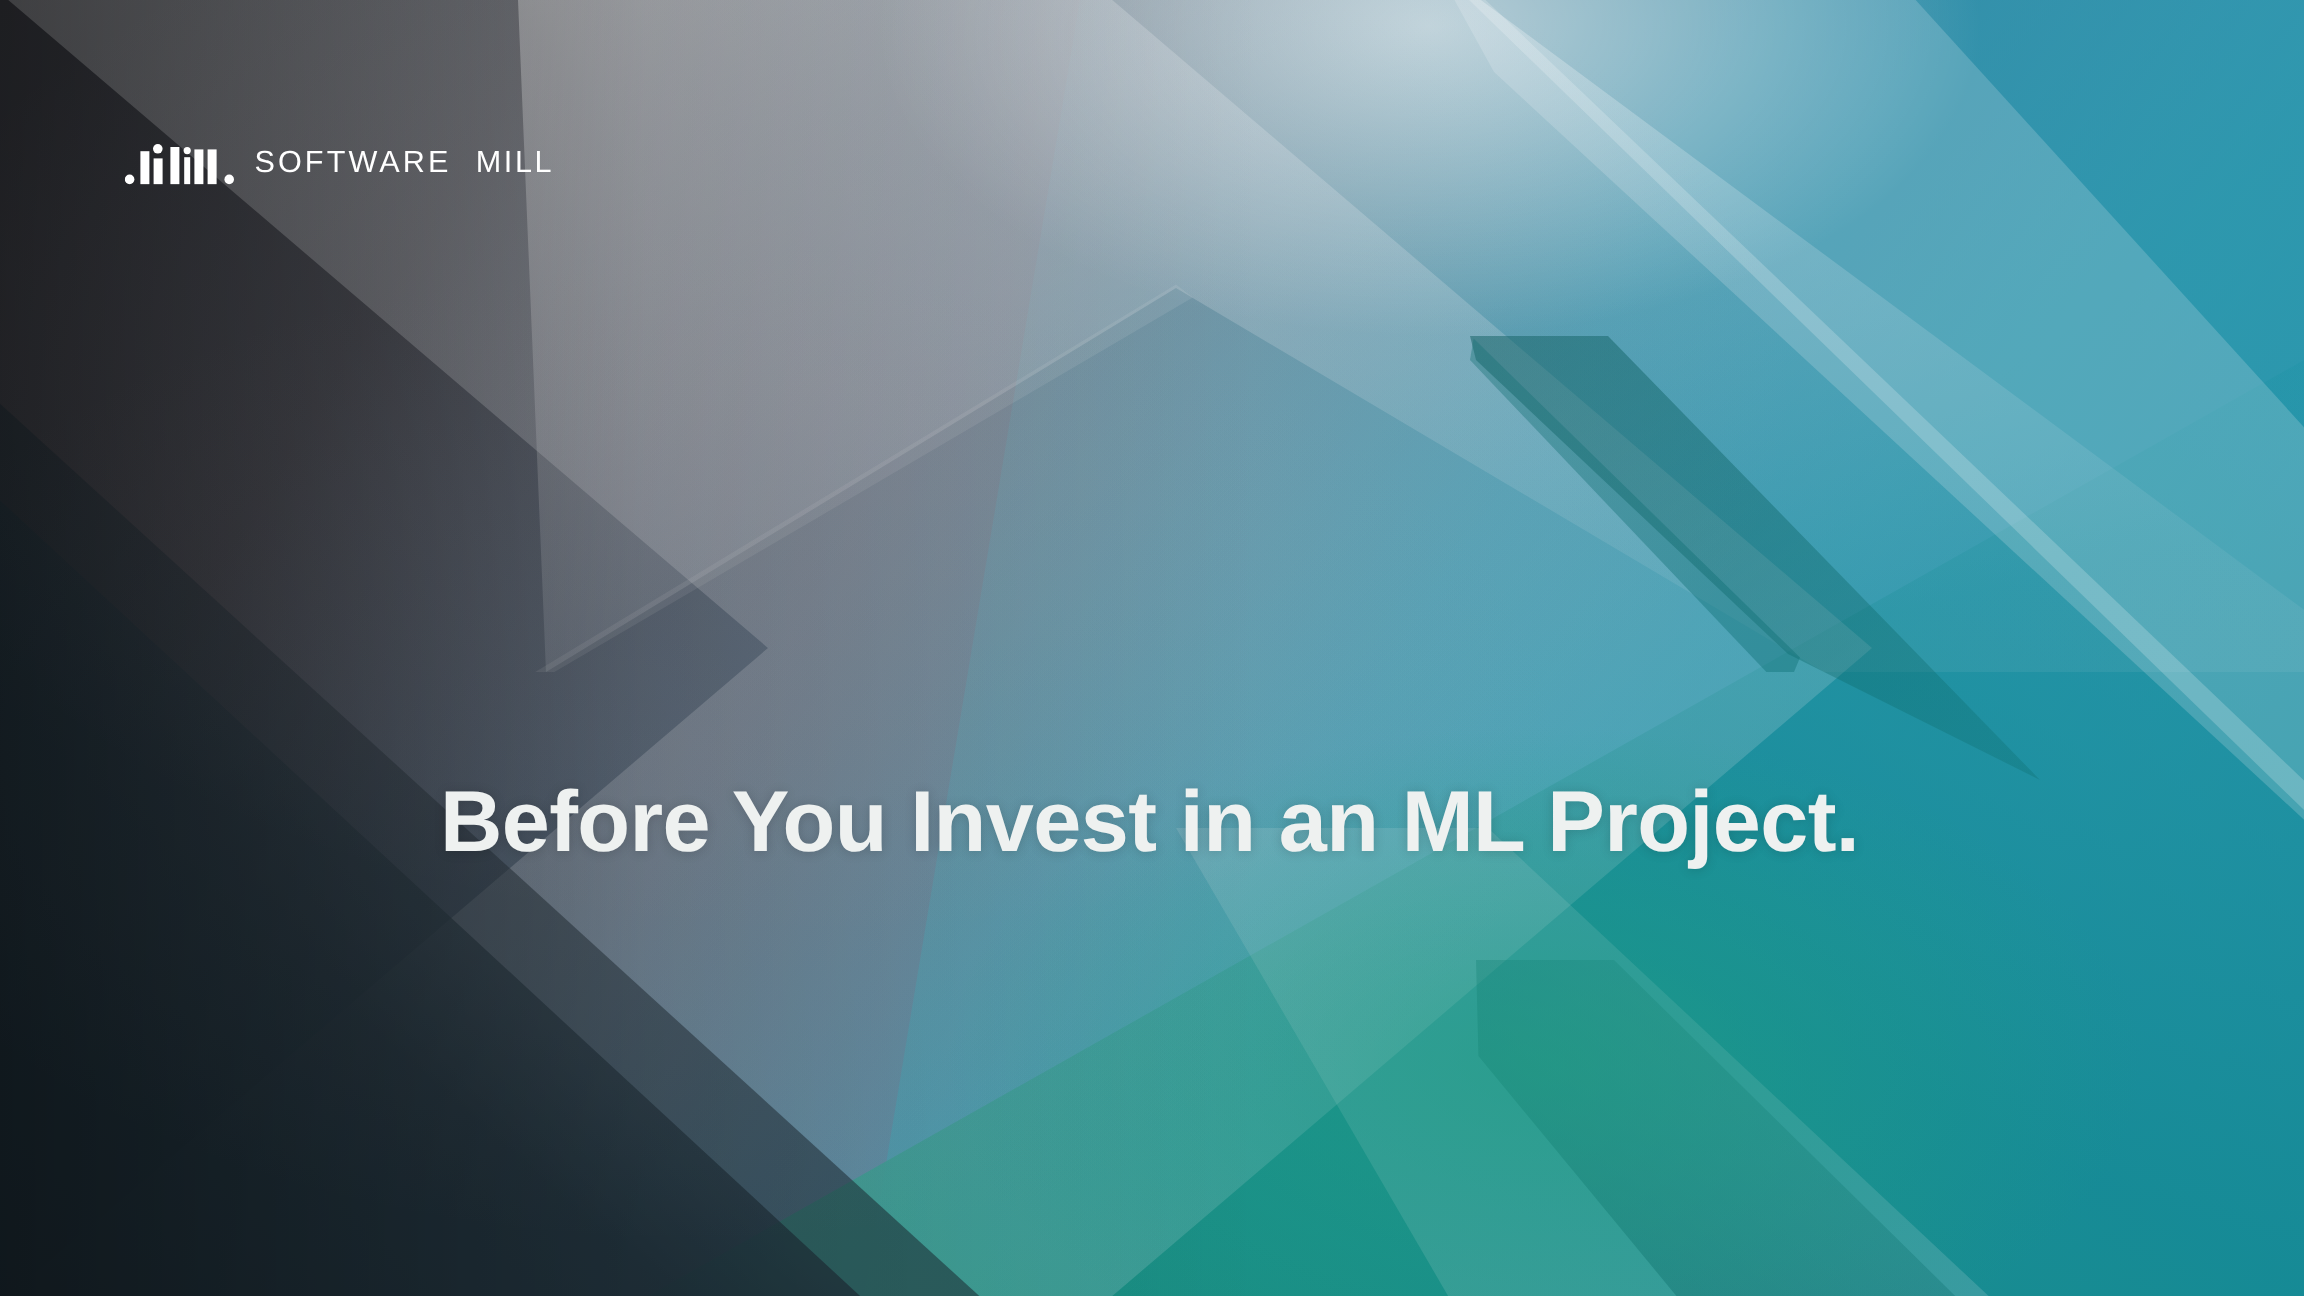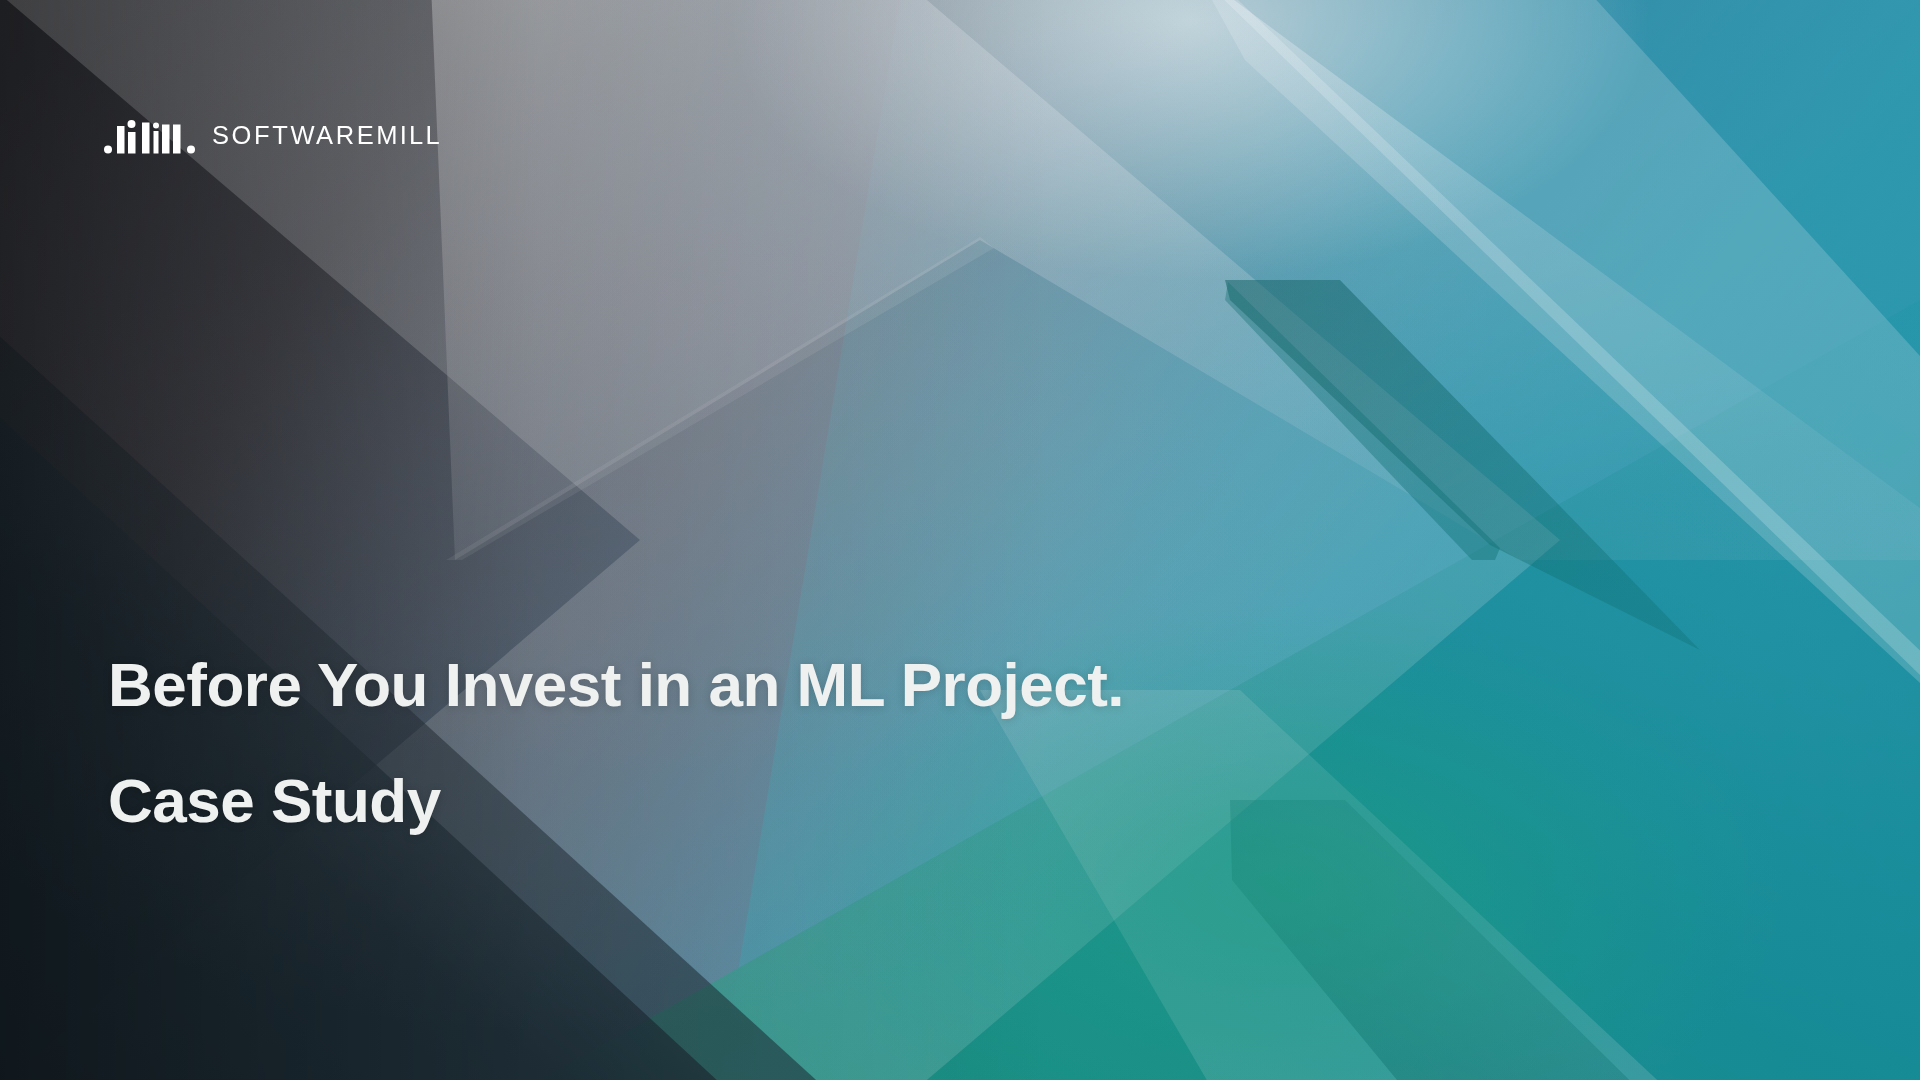--- a/index.html
+++ b/index.html
@@ -50,20 +50,21 @@
   #logo-wordmark {
     margin-left: 16px;
     font-family: "Liberation Sans", sans-serif;
     font-size: 25.5px;
     line-height: 1;
     color: #ffffff;
     letter-spacing: 2.6px;
     white-space: nowrap;
     display: inline-flex;
     align-items: baseline;
+    gap: 20px;
   }
   #logo-word-software {
     font-weight: 300;
   }
   #logo-word-mill {
     font-weight: 400;
     letter-spacing: 2.2px;
   }
 
   
@@ -71,26 +72,27 @@
     position: absolute;
     left: 108px;
     top: 627px;
     z-index: 10;
     width: 1700px;
   }
   .headline-line {
     display: block;
     font-family: "Liberation Sans", sans-serif;
     font-weight: 700;
-    font-size: 62px;
+    font-size: 72px;
     line-height: 116px;
     color: #eef1f0;
     letter-spacing: -0.5px;
     white-space: nowrap;
     text-shadow: 0 1px 10px rgba(0,0,0,0.16);
+    text-align: center;
   }
 </style>
 </head>
 <body>
 
 <div id="slide">
 
   <svg id="bg-art" viewBox="0 0 1920 1080" preserveAspectRatio="none" xmlns="http://www.w3.org/2000/svg">
     <defs>
 
@@ -218,16 +220,15 @@
       <circle cx="87" cy="31.5" r="4"></circle>
     </svg>
     <span id="logo-wordmark">
       <span id="logo-word-software">SOFTWARE</span>
         <span id="logo-word-mill">MILL</span>
     </span>
   </div>
 
   <div id="headline">
     <span class="headline-line">Before You Invest in an ML Project.</span>
-    <span class="headline-line">Case Study</span>
   </div>
 
 </div>
 
 </body></html>

